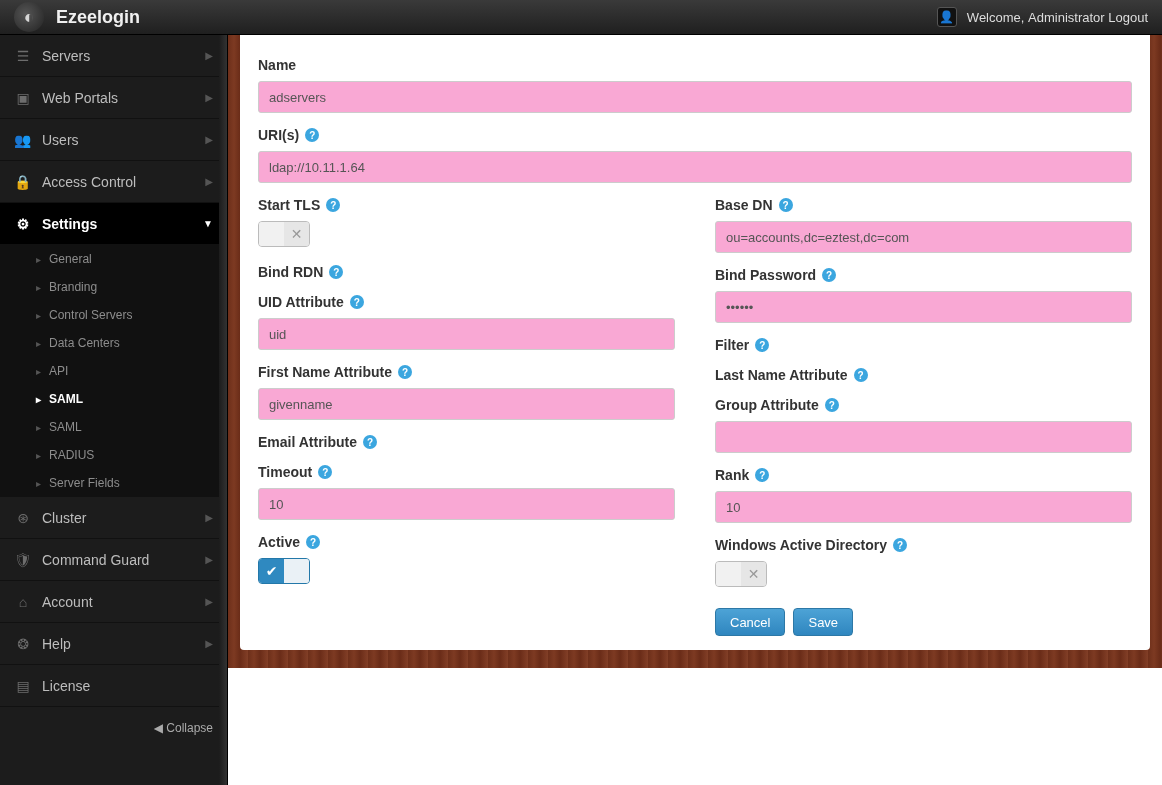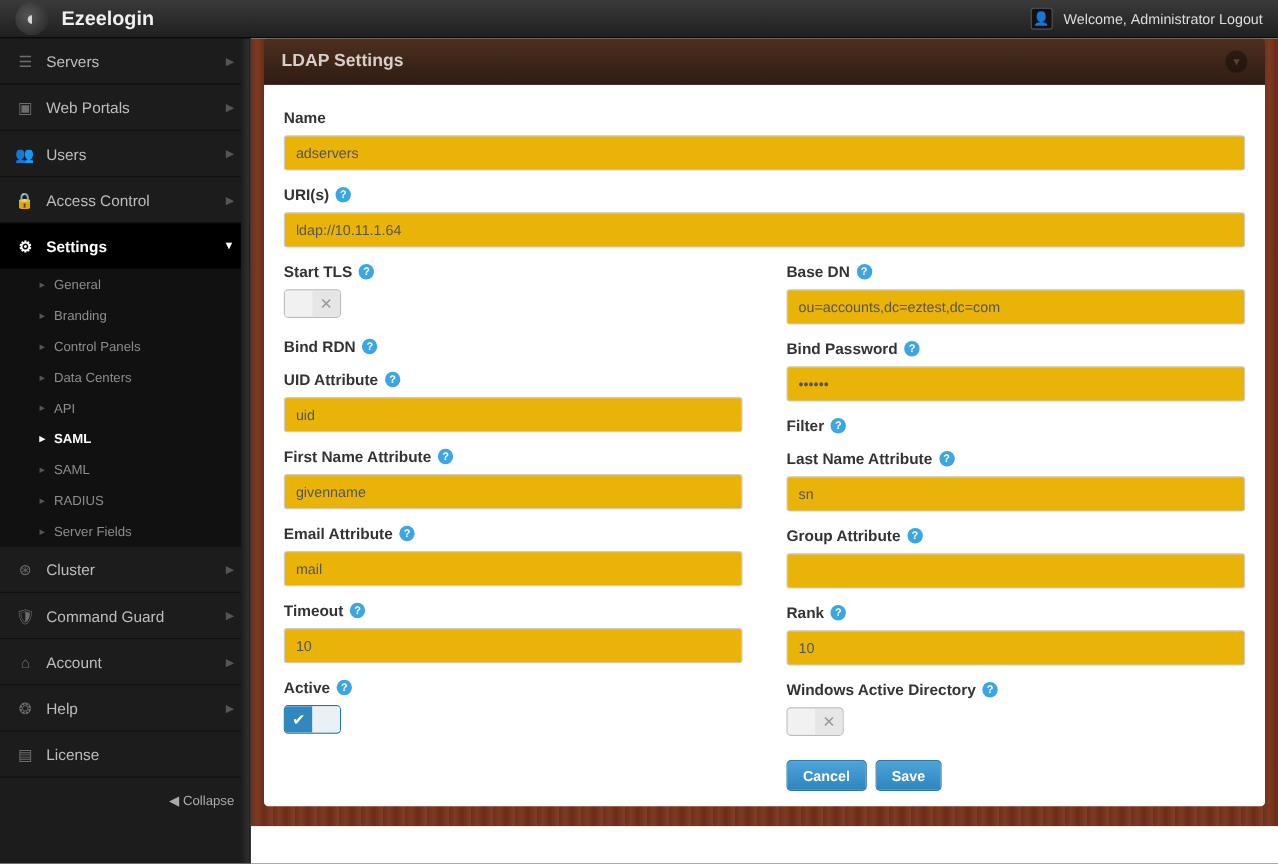--- a/index.html
+++ b/index.html
@@ -37,35 +37,35 @@
 .wood { padding: 0 12px 18px 12px; background: repeating-linear-gradient(90deg, #6d2f1a 0, #7d3a22 6px, #6a2c18 12px, #823f27 20px); }
 
 .panel-header { height: 42px; background: linear-gradient(#4d2f1f, #2e1c12); border-radius: 4px 4px 0 0; display:flex; align-items:center; padding: 0 16px; color: #d7cfc9; font-size: 16px; font-weight: bold; position:relative; }
 .panel-header .circ { margin-left:auto; width:20px;height:20px;border-radius:50%;background:rgba(0,0,0,0.35);display:flex;align-items:center;justify-content:center;color:#544436;font-size:10px; }
 
 .panel-body { background: #fff; padding: 22px 18px 14px 18px; border-radius: 0 0 4px 4px; }
 
 .form-row { margin-bottom: 14px; }
 .form-label { display: flex; align-items: center; font-size: 14px; font-weight: bold; color: #333; margin-bottom: 8px; }
 .help { display:inline-flex; width:14px; height:14px; border-radius:50%; background:#3ba6df; color:#fff; font-size:10px; font-weight:bold; align-items:center; justify-content:center; margin-left:6px; cursor:pointer; }
-.form-input { width: 100%; height: 32px; border: 1px solid #ccc; border-radius: 3px; padding: 0 10px; font-size: 13px; color: #555; background:#eab308; }
+.form-input { width: 100%; height: 32px; border: 1px solid #ccc; border-radius: 3px; padding: 0 10px; font-size: 13px; color: #555; background:#f9a8d4; }
 
 .two-col { display: flex; gap: 40px; margin-top: 8px; justify-content: space-between; }
 .col { flex: 1; }
 
 .toggle { display:inline-flex; border:1px solid #bbb; border-radius:4px; height:26px; width:52px; overflow:hidden; background:#f1f1f1; cursor:pointer; }
 .toggle .half { flex:1; display:flex; align-items:center; justify-content:center; font-size:14px; color:#999; }
 .toggle.off .half.on { background:#f1f1f1; }
 .toggle.off .half.off { background:#e6e6e6; }
 .toggle.on { border-color:#2378a9; }
 .toggle.on .half.on { background:#2f89c0; color:#fff; }
 .toggle.on .half.off { background:#eaf1f6; }
 
 .btn-row { display:flex; gap:8px; margin-top:18px; }
-.btn { height:28px; padding:0 14px; border-radius:4px; font-size:13px; font-weight:bold; color:#fff; border:1px solid #2d78a6; background:linear-gradient(#4da3d6,#2f86bf); cursor:pointer; }
+.btn { height:28px; padding:0 14px; border-radius:4px; font-size:13px; font-weight:normal; color:#fff; border:1px solid #2d78a6; background:linear-gradient(#4da3d6,#2f86bf); cursor:pointer; }
 </style>
 </head>
 <body>
 
 <div class="header">
   <div class="logo">◐</div>
   <div class="brand">Ezeelogin</div>
   <div class="user-area">
     <div class="user-icon">👤</div>
     <span>Welcome,</span>&nbsp;
@@ -106,21 +106,21 @@
       <div class="sub-item">
           <span class="caret">▸</span>
           <span>General</span>
         </div>
       <div class="sub-item">
           <span class="caret">▸</span>
           <span>Branding</span>
         </div>
       <div class="sub-item">
           <span class="caret">▸</span>
-          <span>Control Panels</span>
+          <span>Control Servers</span>
         </div>
       <div class="sub-item">
           <span class="caret">▸</span>
           <span>Data Centers</span>
         </div>
       <div class="sub-item">
           <span class="caret">▸</span>
           <span>API</span>
         </div>
       <div class="sub-item active">
@@ -166,24 +166,20 @@
     </div>
 
     <div class="collapse">
       <span>◀</span>
       <span>Collapse</span>
     </div>
   </div>
 
   <div class="content-wrap">
     <div class="wood">
-      <div class="panel-header">
-        <span>LDAP Settings</span>
-        <span class="circ">▾</span>
-      </div>
       <div class="panel-body">
 
         <div class="form-row">
           <div class="form-label">
               <span>Name</span>
             </div>
           <input class="form-input" value="adservers" style="">
         </div>
 
         <div class="form-row">
@@ -224,21 +220,20 @@
                   <span>First Name Attribute</span>
                   <span class="help">?</span>
                 </div>
               <input class="form-input" value="givenname" style="">
             </div>
             <div class="form-row">
               <div class="form-label">
                   <span>Email Attribute</span>
                   <span class="help">?</span>
                 </div>
-              <input class="form-input" value="mail" style="">
             </div>
             <div class="form-row">
               <div class="form-label">
                   <span>Timeout</span>
                   <span class="help">?</span>
                 </div>
               <input class="form-input" value="10" style="">
             </div>
             <div class="form-row">
               <div class="form-label">
@@ -271,21 +266,20 @@
               <div class="form-label">
                   <span>Filter</span>
                   <span class="help">?</span>
                 </div>
             </div>
             <div class="form-row">
               <div class="form-label">
                   <span>Last Name Attribute</span>
                   <span class="help">?</span>
                 </div>
-              <input class="form-input" value="sn" style="">
             </div>
             <div class="form-row">
               <div class="form-label">
                   <span>Group Attribute</span>
                   <span class="help">?</span>
                 </div>
               <input class="form-input" value="" style="">
             </div>
             <div class="form-row">
               <div class="form-label">

